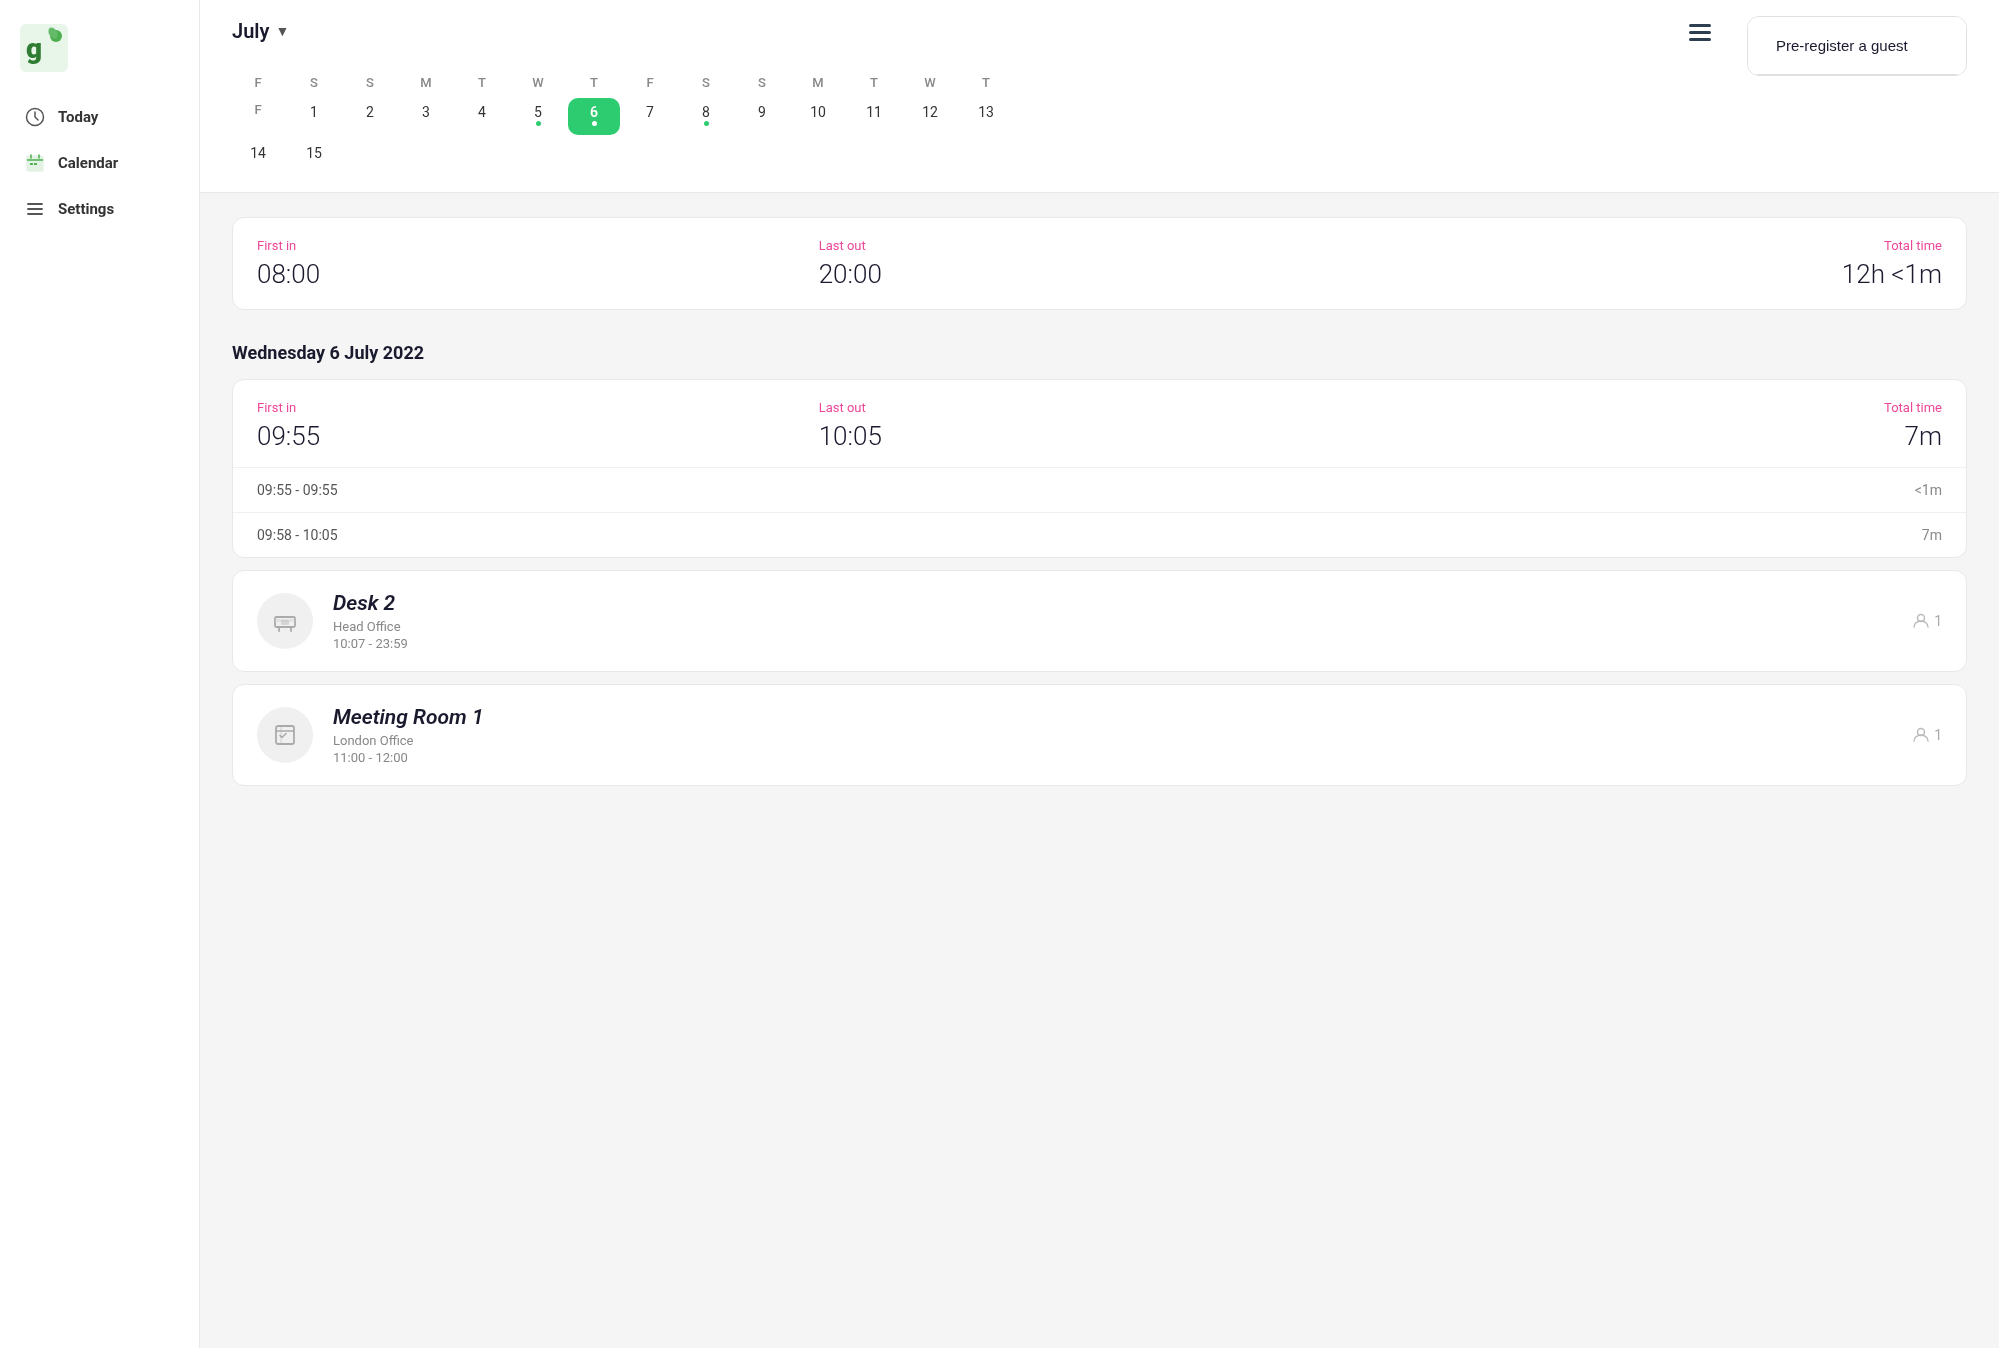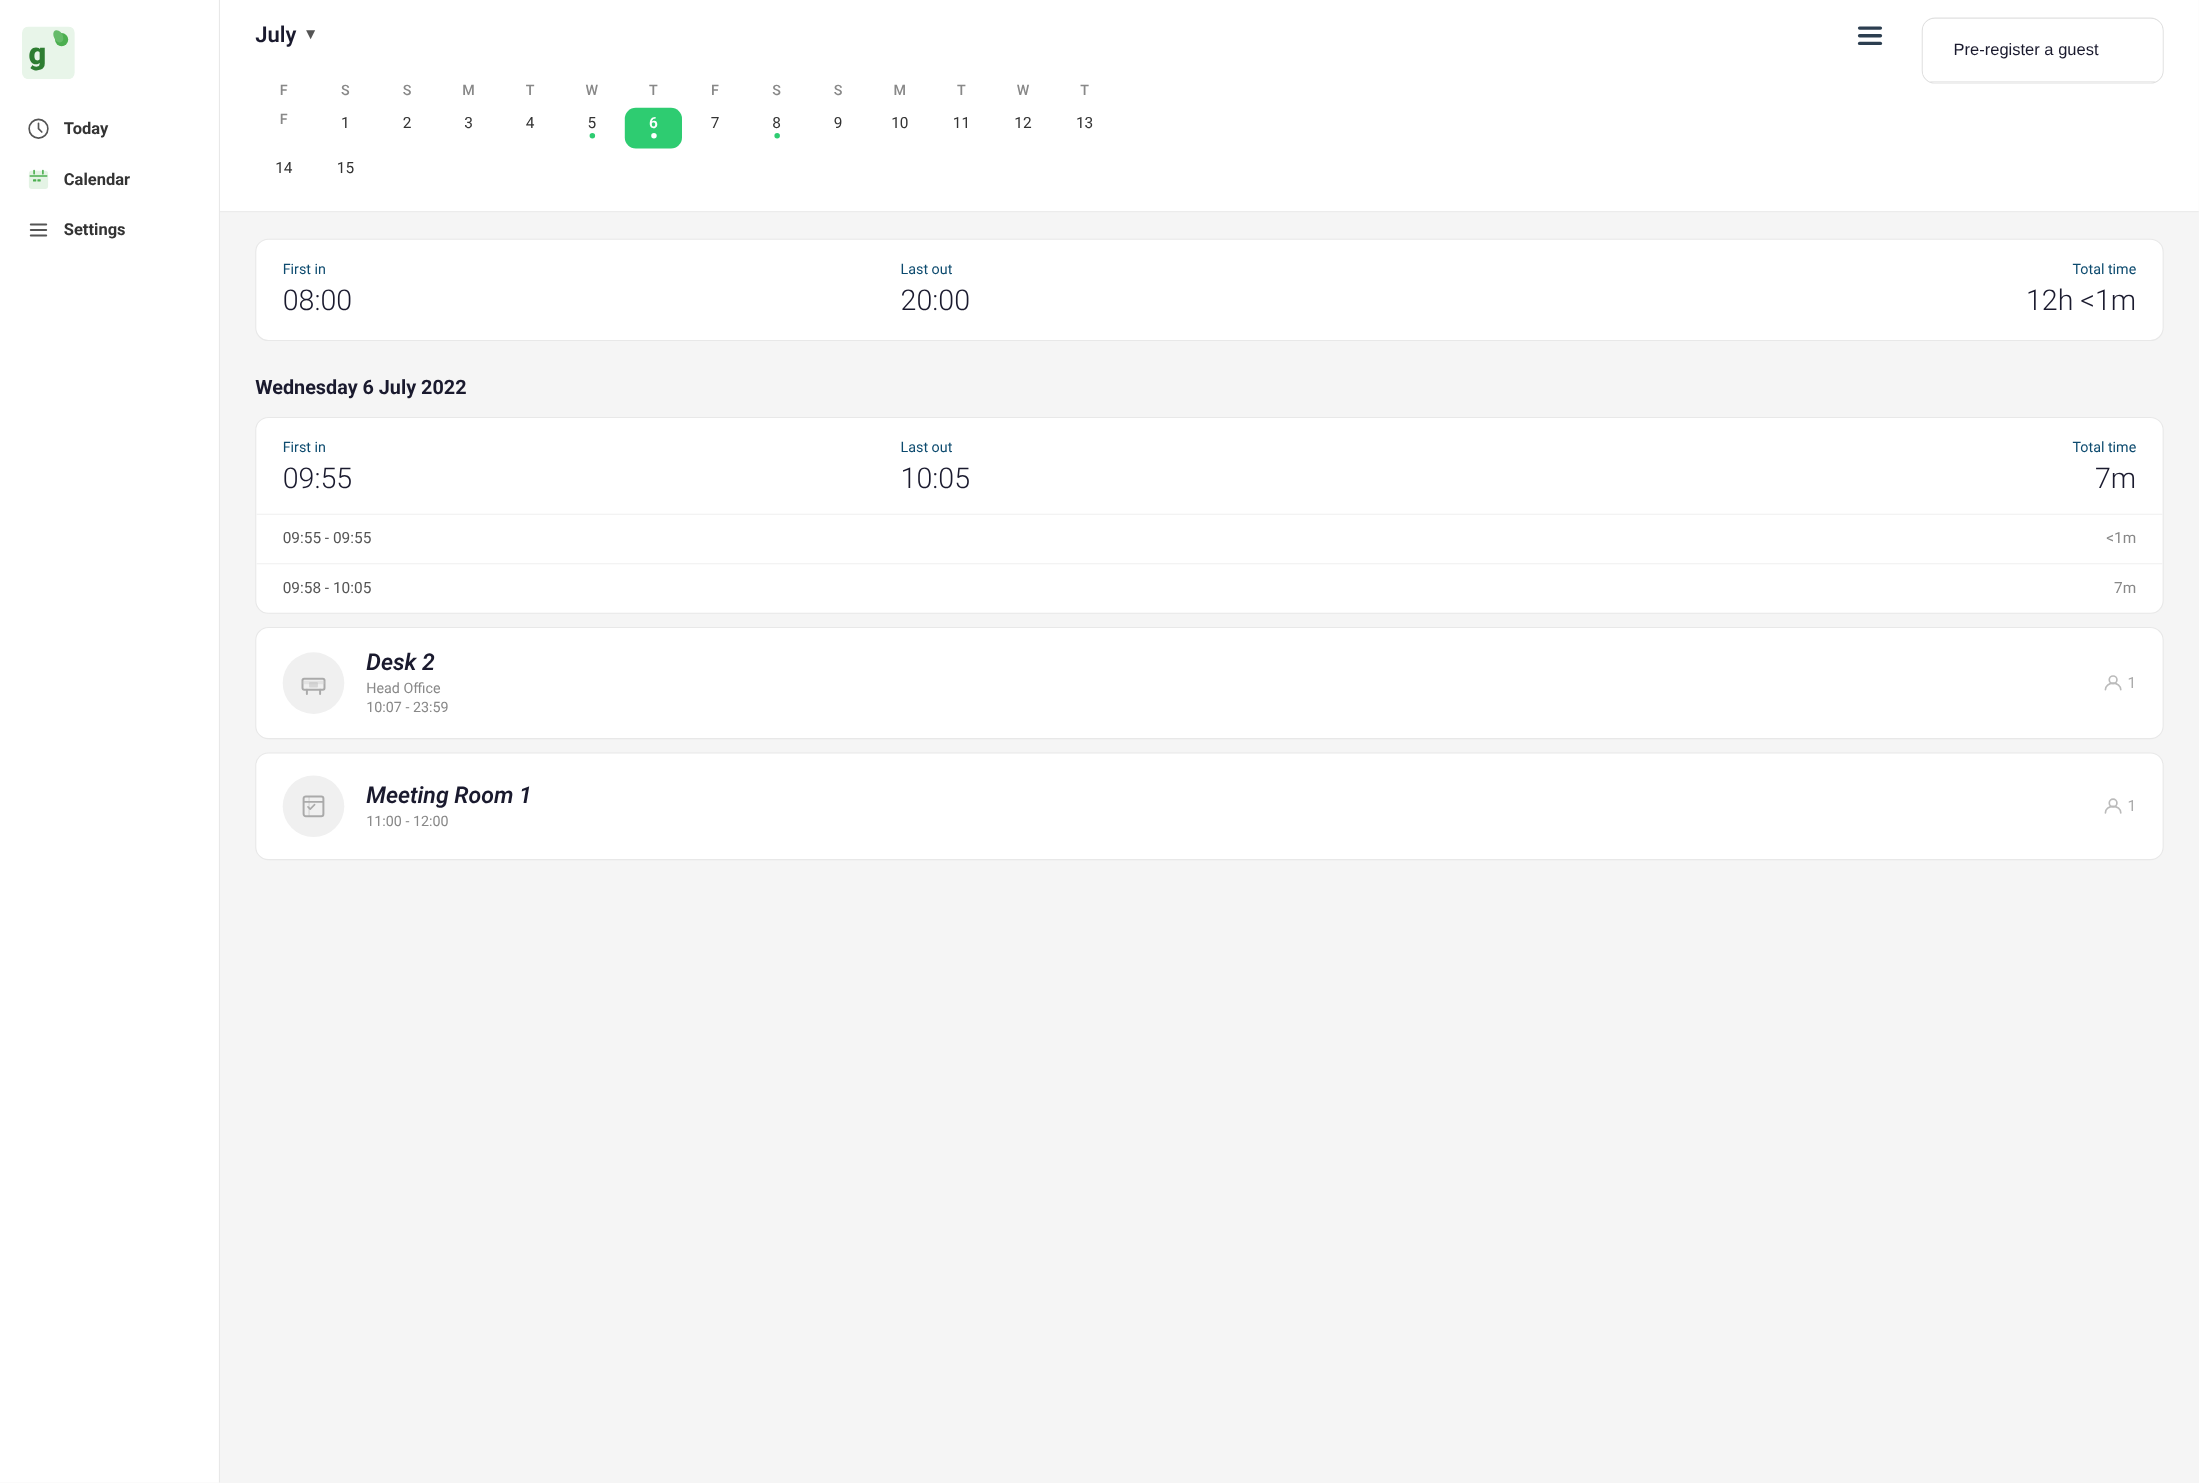--- a/index.html
+++ b/index.html
@@ -208,21 +208,21 @@
 
     .time-summary {
       display: flex;
       gap: 0;
     }
     .time-col {
       flex: 1;
     }
     .time-label {
       font-size: 13px;
-      color: #0c4a6e;
+      color: #ec4899;
       margin-bottom: 6px;
     }
     .time-value {
       font-size: 26px;
       font-weight: 300;
       color: #1a1a2e;
     }
     .time-col.right { text-align: right; }
 
     .sessions-card {
@@ -548,20 +548,21 @@
         <div class="booking-icon-circle">
           <svg width="28" height="28" viewBox="0 0 28 28" fill="none">
             <rect x="5" y="5" width="18" height="18" rx="2" stroke="#aaa" stroke-width="1.8" fill="none"></rect>
             <path d="M5 10h18" stroke="#aaa" stroke-width="1.5"></path>
             <path d="M10 5v18" stroke="#aaa" stroke-width="1.5" opacity="0.3"></path>
             <path d="M9 14.5l2 2 4-4" stroke="#aaa" stroke-width="1.5" stroke-linecap="round" stroke-linejoin="round"></path>
           </svg>
         </div>
         <div class="booking-info">
           <div class="booking-name">Meeting Room 1</div>
+          <div class="booking-location">London Office</div>
           <div class="booking-time">11:00 - 12:00</div>
         </div>
         <div class="booking-attendees">
           <svg width="18" height="18" viewBox="0 0 18 18" fill="none">
             <circle cx="9" cy="6" r="3.5" stroke="#bbb" stroke-width="1.5"></circle>
             <path d="M2 15c0-3.314 3.134-6 7-6s7 2.686 7 6" stroke="#bbb" stroke-width="1.5" stroke-linecap="round"></path>
           </svg>
           <span>1</span>
         </div>
       </div>

